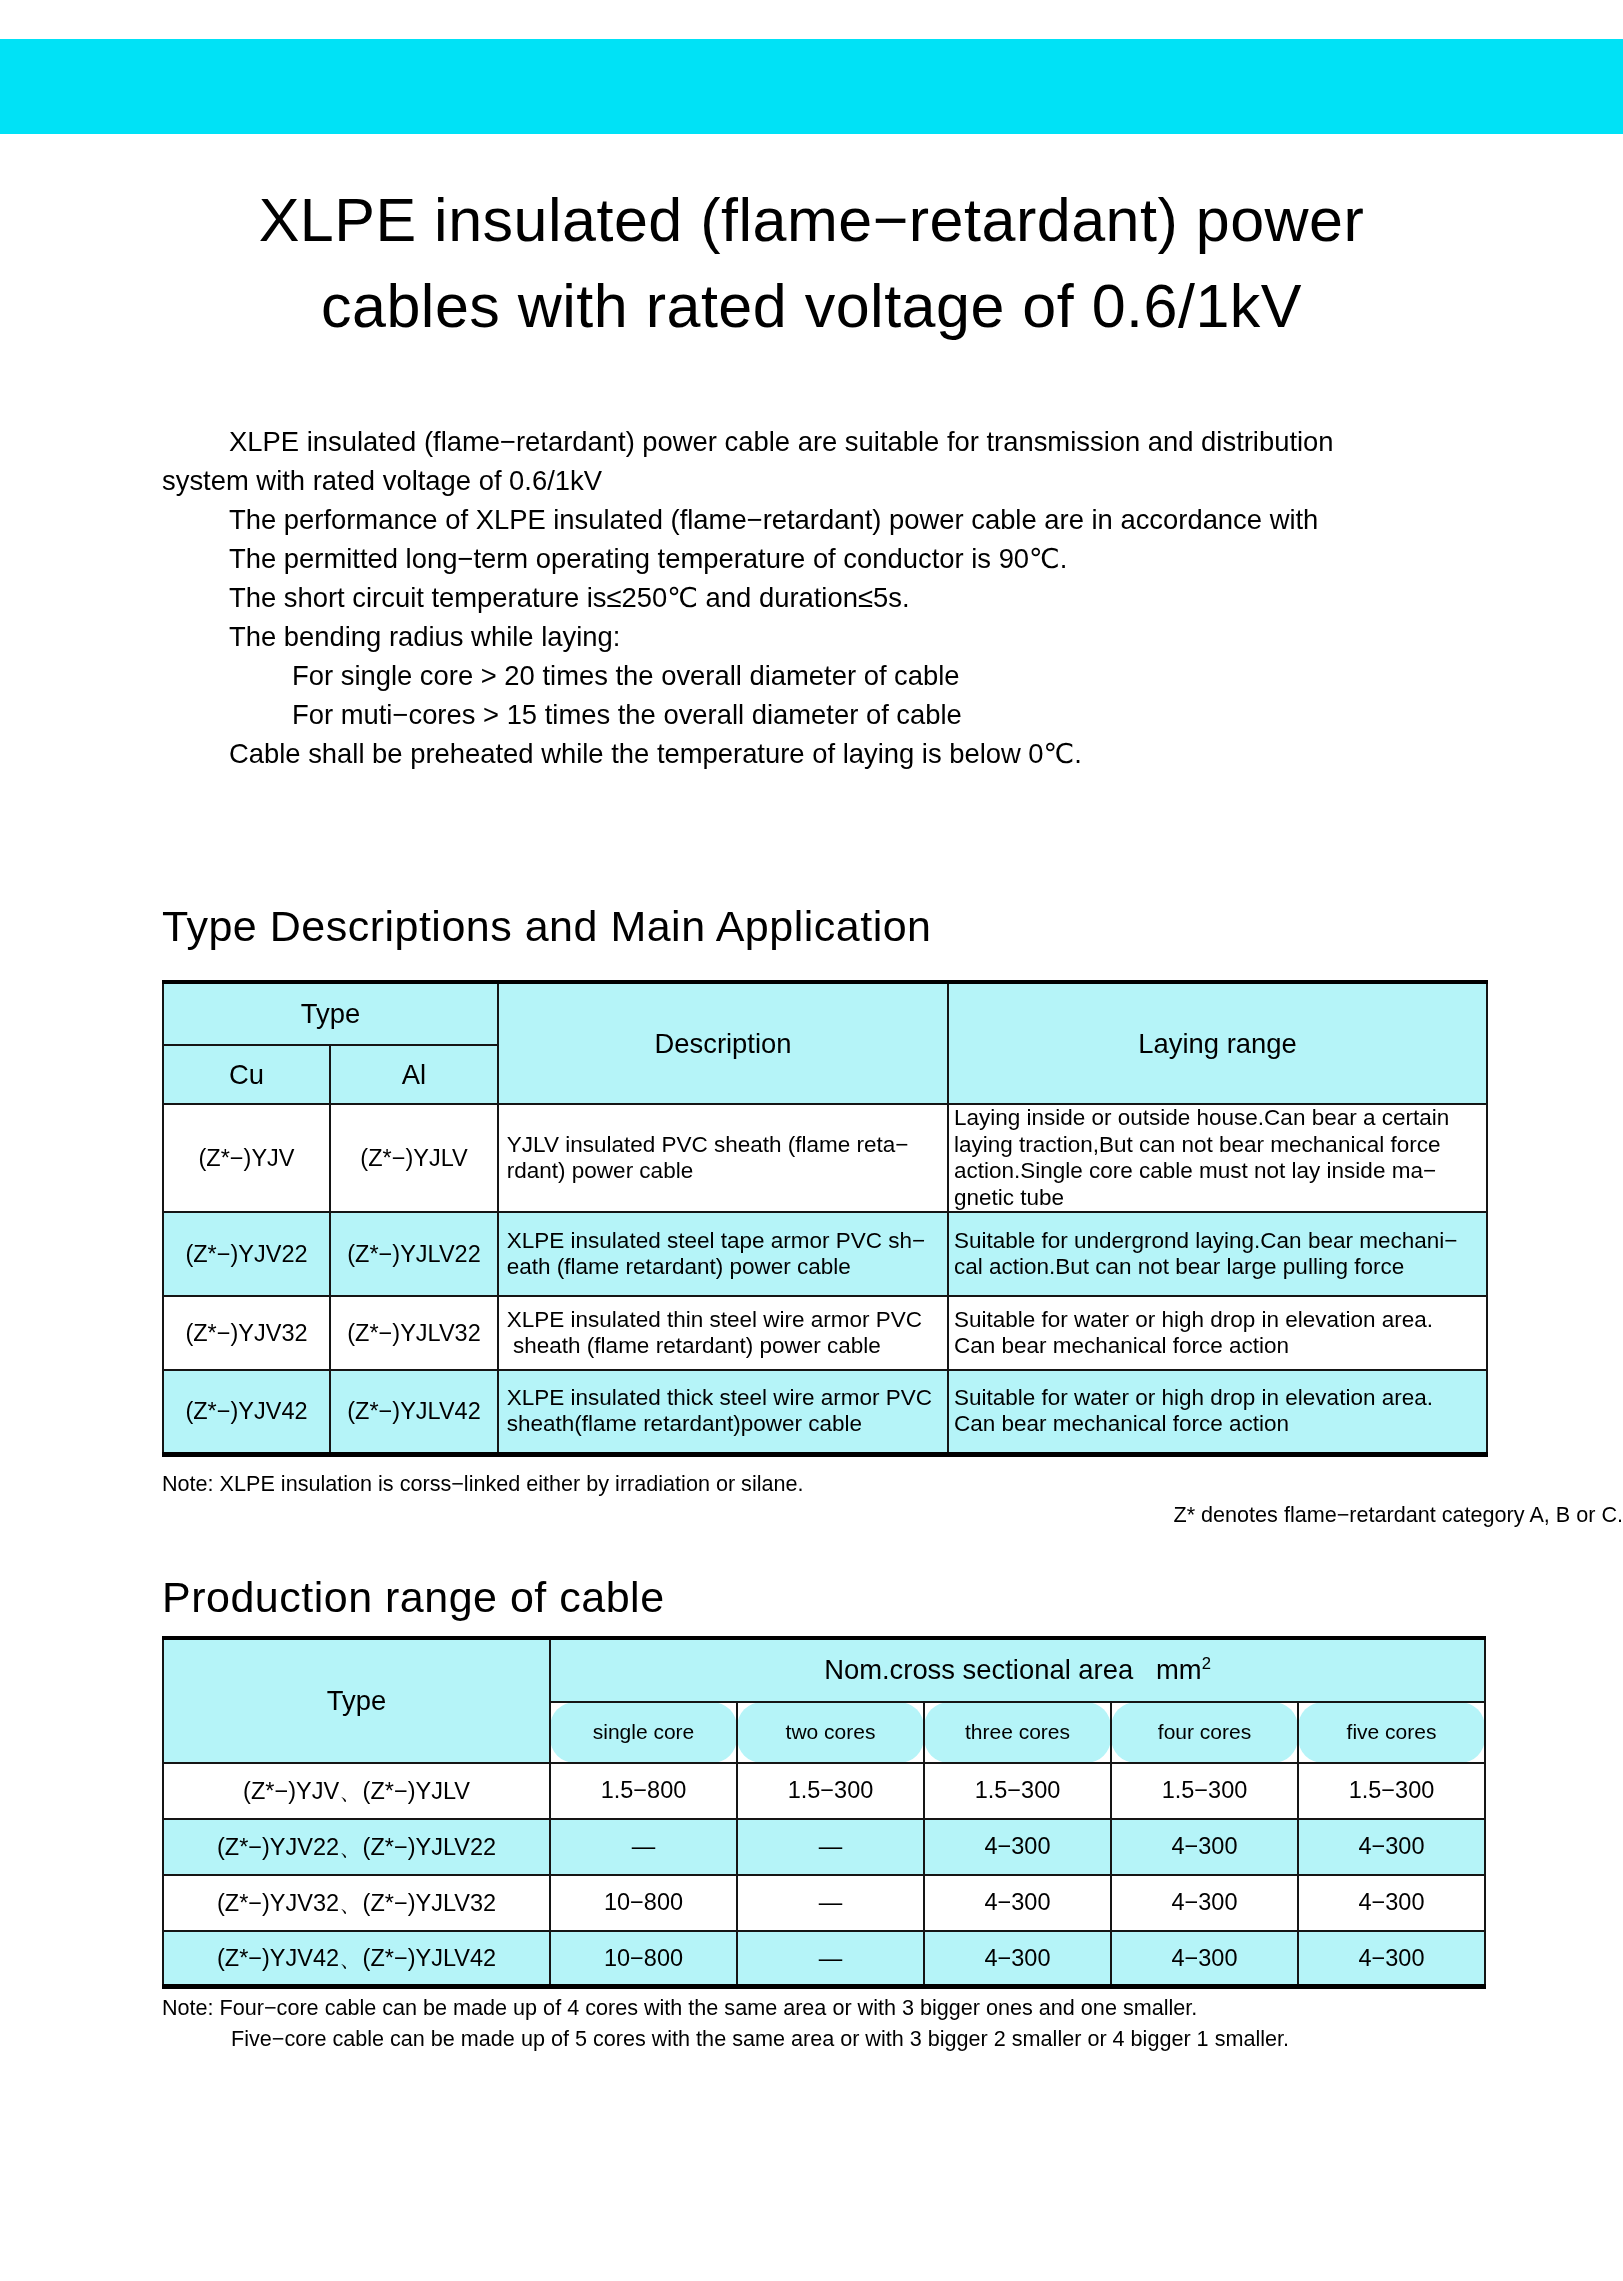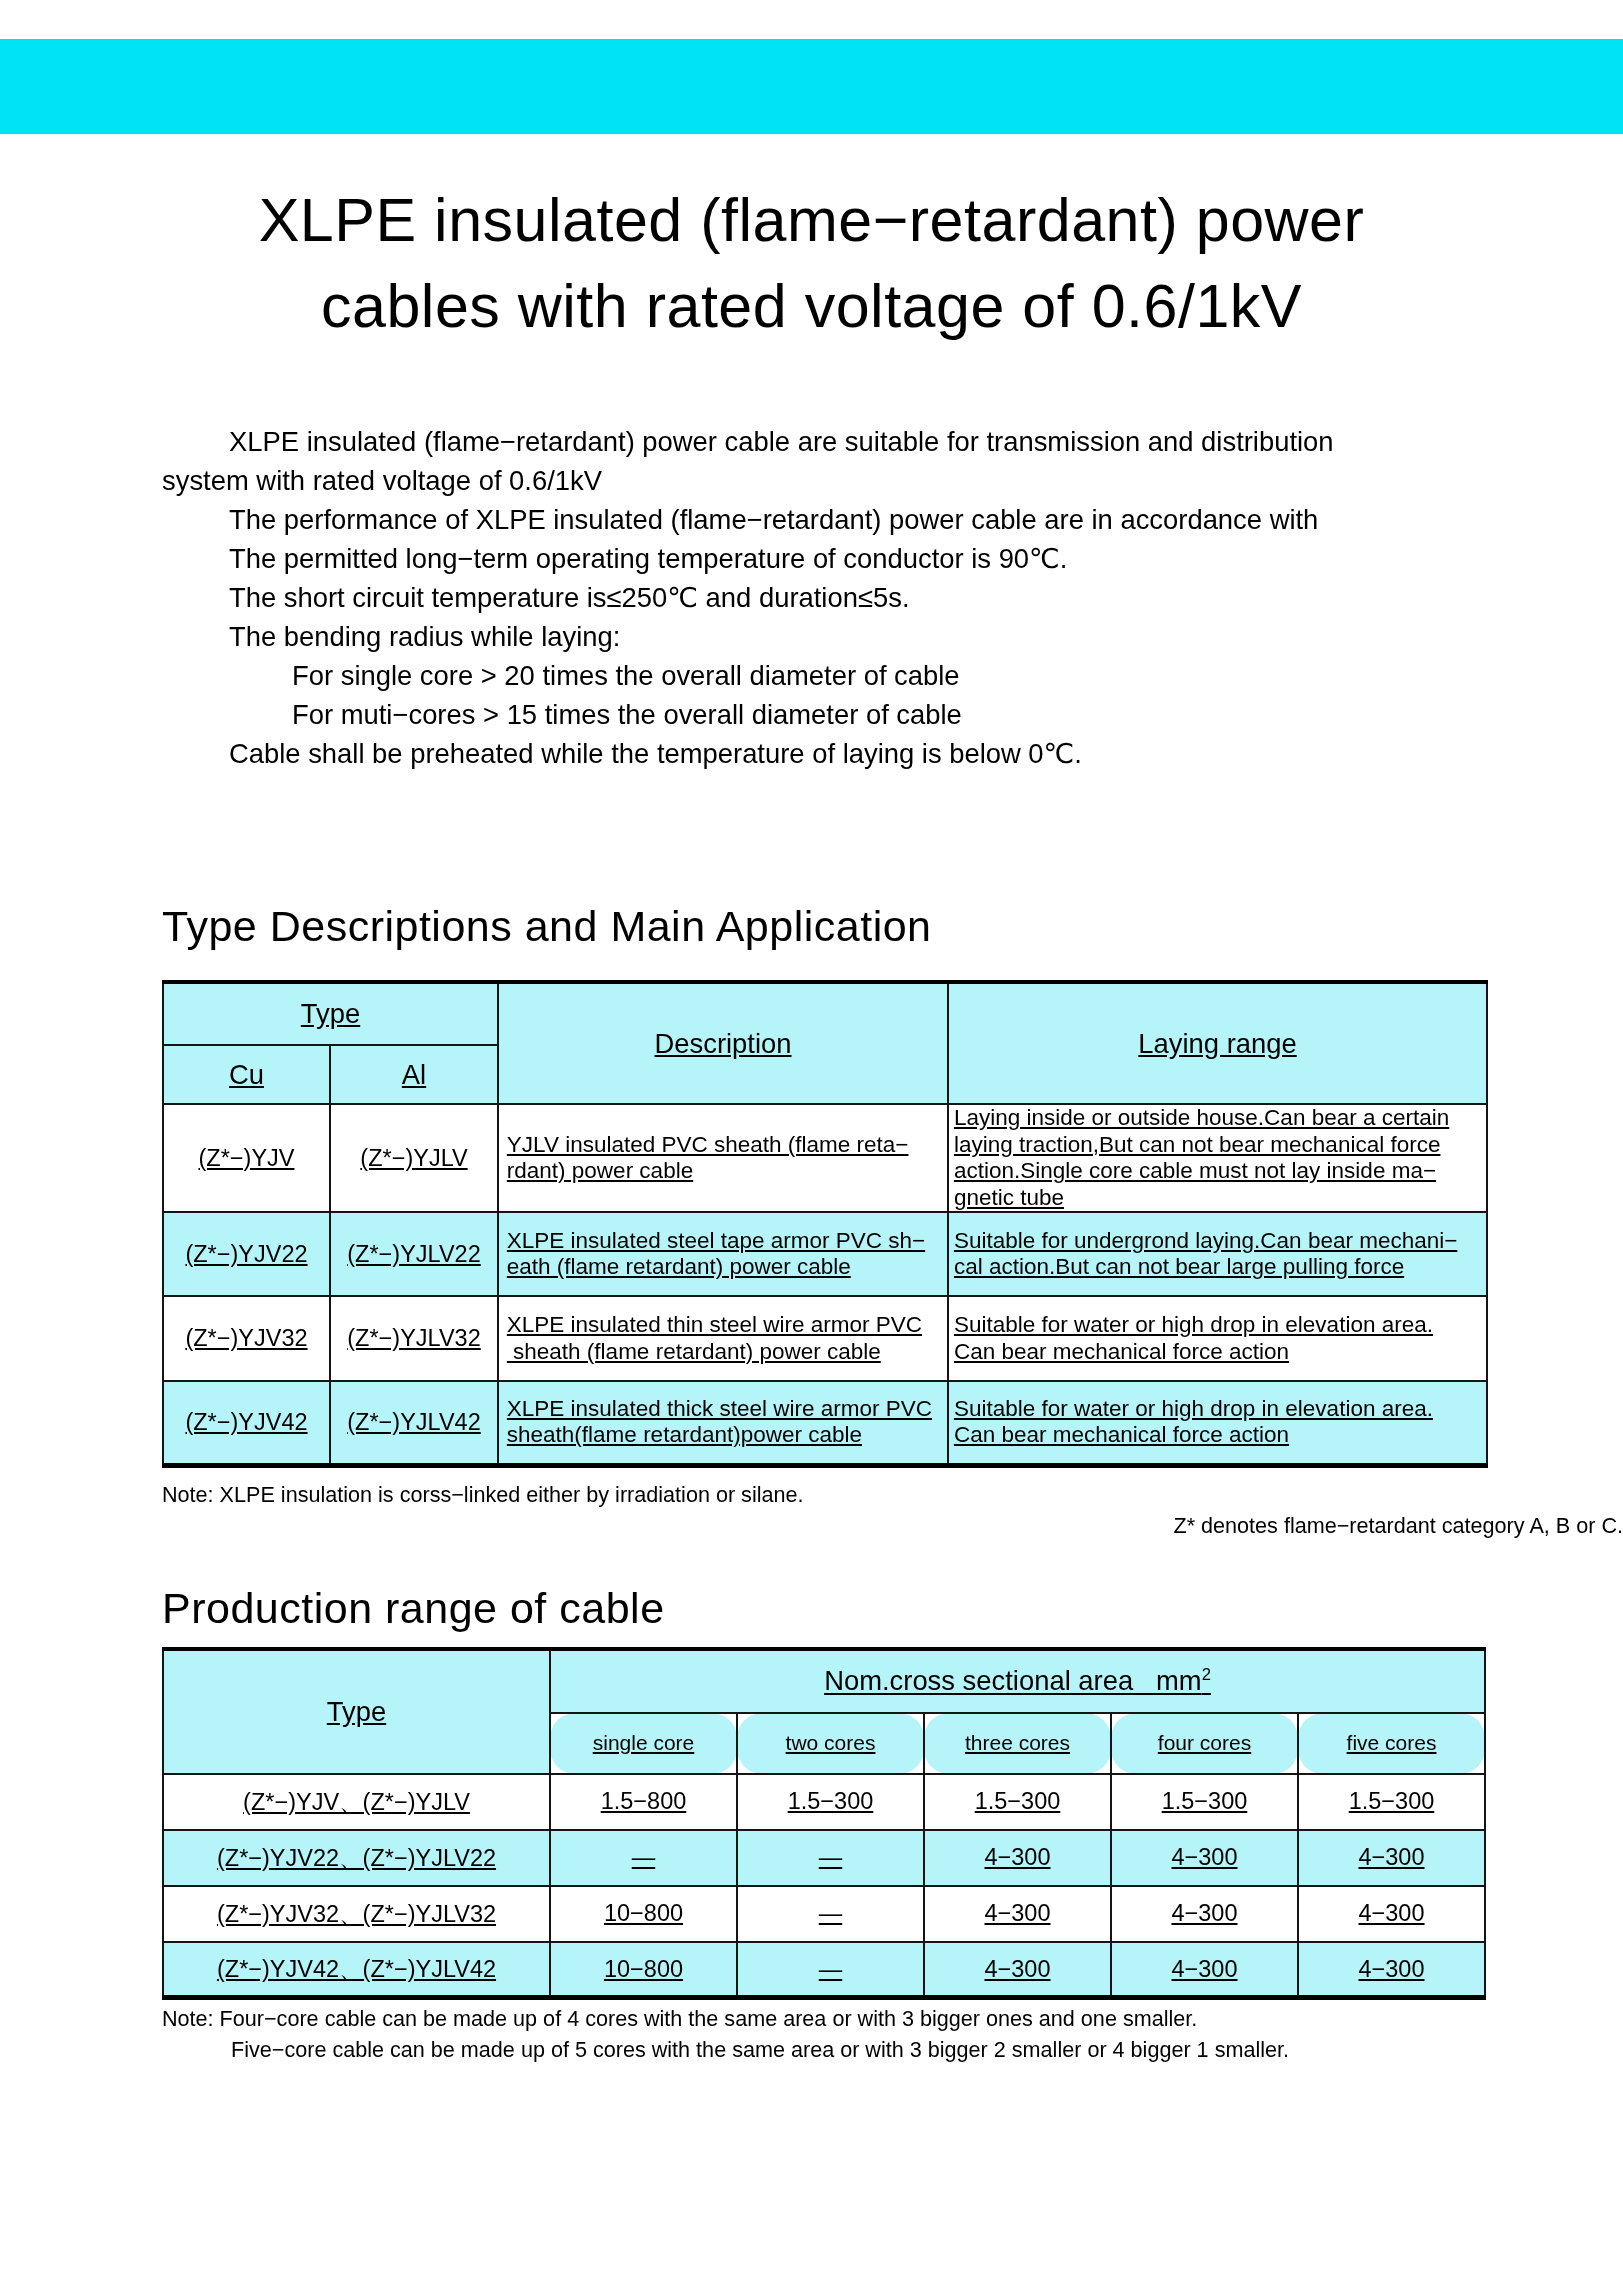--- a/index.html
+++ b/index.html
@@ -40,32 +40,31 @@
     border-top:4.9px solid #000;border-bottom:5.9px solid #000;
   }
   #table-1{margin-top:29px;}
   #table-2{margin-top:13.7px;}
   th,td{
     border:2px solid #151515;
     border-bottom-width:2.9px;
     vertical-align:middle;
     font-weight:400;
     padding:0;
-    text-decoration:underline;
   }
   thead th{background:var(--cyan,#b5f4f8);}
   tbody tr.hl td{background:var(--cyan,#b5f4f8);}
   
   #table-1 thead th{font-size:27.4px;text-align:center;}
   #table-1 .r-type{height:63px;}
   #table-1 .r-cual th{height:57px;}
   #table-1 tbody td{text-align:center;font-size:23.5px;}
   #table-1 tbody tr:nth-child(1){height:103px;}
   #table-1 tbody tr:nth-child(2){height:84px;}
-  #table-1 tbody tr:nth-child(3){height:85px;padding-left:12px;}
+  #table-1 tbody tr:nth-child(3){height:74px;padding-left:12px;}
   #table-1 tbody tr:nth-child(4){height:84px;}
   #table-1 td.desc{
     text-align:left;font-size:22.5px;line-height:26.5px;
     white-space:pre;padding-left:7.8px;
   }
   #table-1 td.laying{
     text-align:left;font-size:22.5px;line-height:26.5px;
     white-space:pre;padding-left:4.9px;
   }
   

